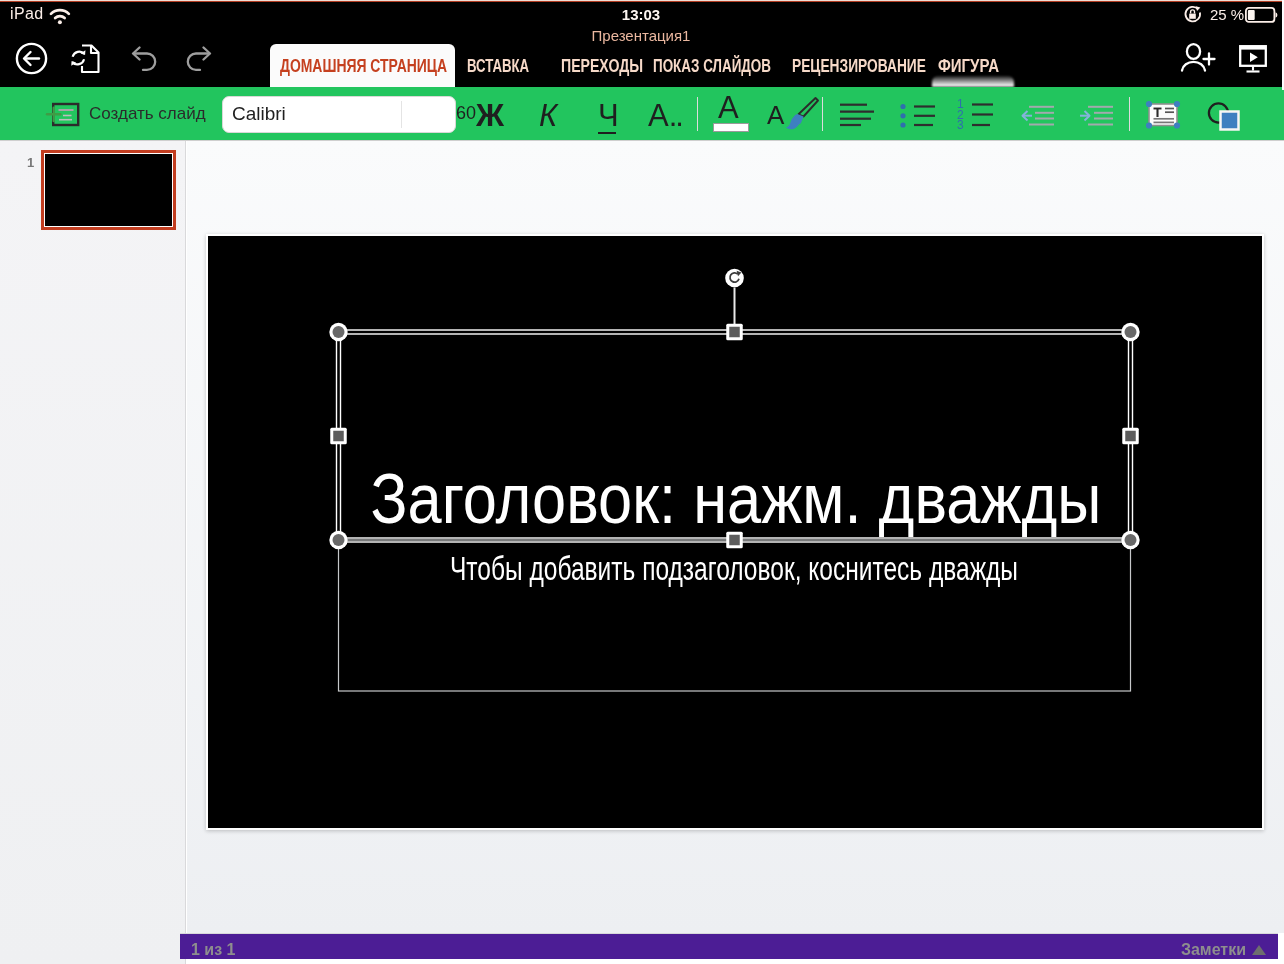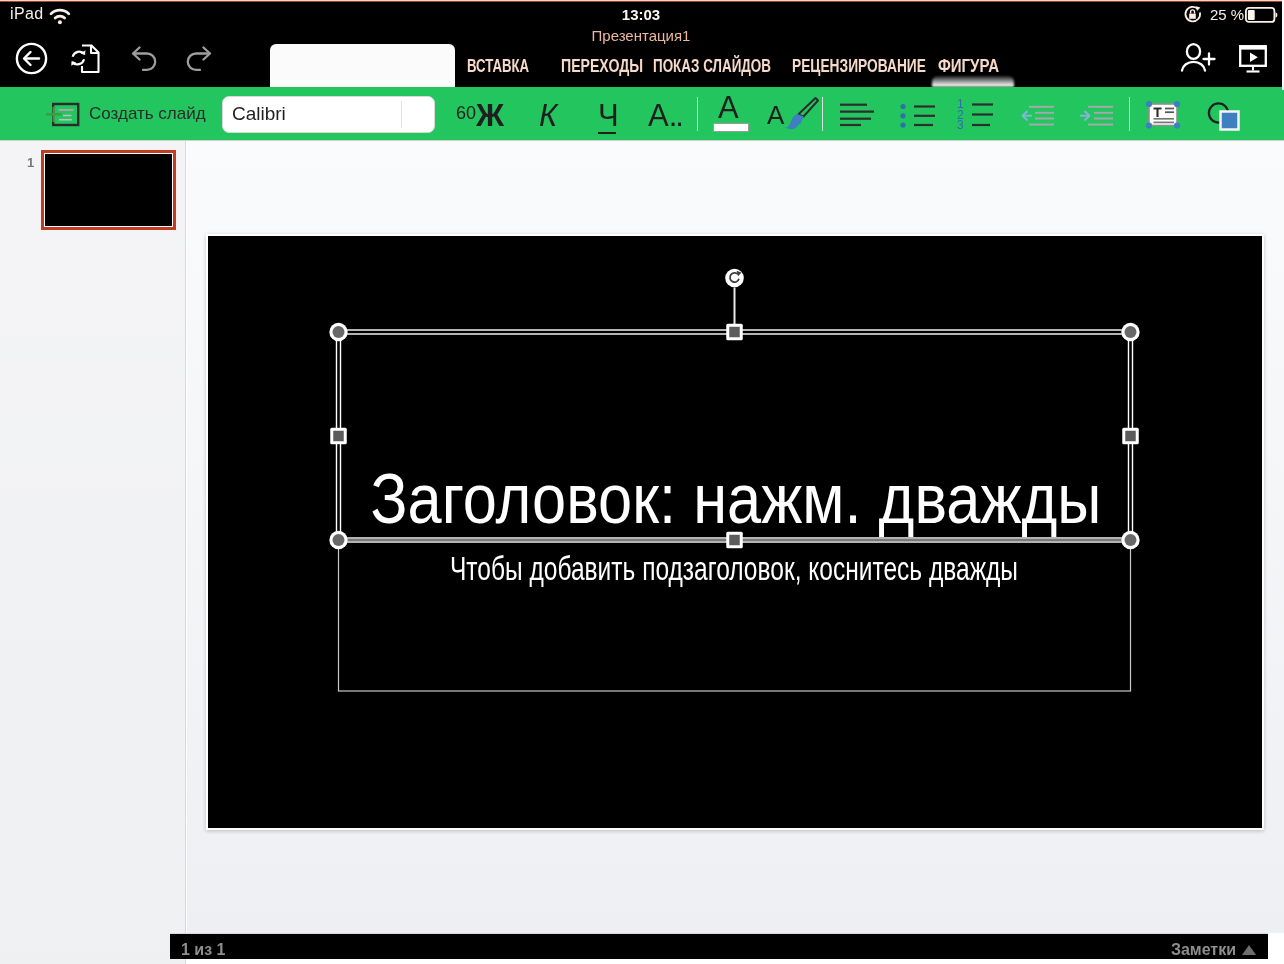--- a/index.html
+++ b/index.html
@@ -19,37 +19,37 @@
 
 #activetab { position:absolute; left:270px; top:44px; width:185px; height:43px; background:#fbfbfb; border-radius:6px 6px 0 0; }
 .tab { position:absolute; top:44px; height:43px; line-height:44px; font-weight:bold; font-size:19px; color:#f6d9c8; white-space:nowrap; }
 .tab > span { display:inline-block; transform-origin:left center; }
 #figunder { position:absolute; left:932px; top:76px; width:82px; height:11px; background:linear-gradient(180deg, rgba(255,255,255,0.12) 0%, rgba(255,255,255,0.85) 75%, #ffffff 100%); border-radius:6px 6px 0 0; filter:blur(1.2px); }
 
 
 #toolbar { position:absolute; left:0; top:87px; width:1284px; height:54px; background:#22c55e; border-bottom:1px solid #cfcfcf; }
 .titem { position:absolute; color:#2b2b2b; white-space:nowrap; }
 .tsep { position:absolute; top:10px; width:1px; height:34px; background:#dcdcdc; }
-#fontbox { position:absolute; left:222px; top:9px; width:213px; height:37px; background:#fff; border:1px solid #d9d8d6; border-radius:7px; }
+#fontbox { position:absolute; left:222px; top:9px; width:234px; height:37px; background:#fff; border:1px solid #d9d8d6; border-radius:7px; }
 #fontname { position:absolute; left:9px; top:6px; font-size:19px; color:#1f1f1f; }
 #fontsize { position:absolute; left:194px; top:6px; font-size:18px; color:#1f1f1f;margin-left:39px; }
 #fontdiv { position:absolute; left:178px; top:4px; width:1px; height:27px; background:#e4e4e4; }
 
 
 #sidebar { position:absolute; left:0; top:141px; width:186px; height:823px; background:linear-gradient(180deg,#f4f4f6 0%,#eff0f2 100%); border-right:1px solid #d9d9db; }
 #thumbnum { position:absolute; left:27px; top:155px; font-size:13px; font-weight:bold; color:#787878; }
 #thumbbox { position:absolute; left:41px; top:150px; width:135px; height:80px; background:#c23d20; }
 #thumbwhite { position:absolute; left:3px; top:3px; width:129px; height:74px; background:#fff; }
 #thumbblack { position:absolute; left:1px; top:1px; width:127px; height:72px; background:#000; }
 #canvas { position:absolute; left:187px; top:141px; width:1097px; height:792px; background:linear-gradient(180deg,#fafbfc 0%,#edeff2 100%); }
 #slide { position:absolute; left:19px; top:93px; width:1058px; height:596px; background:#fff; box-shadow:0 1px 4px rgba(0,0,0,0.22); }
 #slideblack { position:absolute; left:2px; top:2px; width:1054px; height:592px; background:#000; overflow:hidden; }
 
 
-#footer { position:absolute; left:170px; top:933px; width:1098px; height:26px; background:#000000; border-top:1px solid #d8d8da; }
+#footer { position:absolute; left:180px; top:933px; width:1098px; height:26px; background:#4c1d95; border-top:1px solid #d8d8da; }
 #pgnum { position:absolute; left:11px; top:7px; font-size:16px; font-weight:bold; color:#8e8e8e; }
 #notes { position:absolute; right:32px; top:7px; font-size:16px; font-weight:bold; color:#8e8e8e; }
 #notestri { position:absolute; right:12px; top:11px; width:0; height:0; border-left:7.5px solid transparent; border-right:7.5px solid transparent; border-bottom:10px solid #6e6e6e; }
 #rightedge { position:absolute; left:1282px; top:0; width:2px; height:90px; background:#fbfbfd; }
 </style>
 </head>
 <body>
 <div id="app">
   <div id="header">
     <div id="topline"></div>
@@ -119,20 +119,21 @@
     </g>
   </svg>
   <svg class="abs" style="left:1239px; top:45px;" width="30" height="29" viewBox="0 0 30 29">
     <rect x="1.2" y="1.2" width="25.6" height="19.6" fill="none" stroke="#fff" stroke-width="2.3"></rect>
     <rect x="1.2" y="1.2" width="25.6" height="3.4" fill="#fff"></rect>
     <path d="M11,7.5 l7.8,4.8 -7.8,4.8 z" fill="#fff"></path>
     <path d="M14,21 v4.5" stroke="#fff" stroke-width="2.1"></path>
     <path d="M7.5,26.5 h13" stroke="#fff" stroke-width="2.1"></path>
   </svg>
 
+  <div class="tab" style="left:280px; color:#c5401f;"><span style="transform:scaleX(0.733);">ДОМАШНЯЯ СТРАНИЦА</span></div>
   <div class="tab" style="left:467px;"><span style="transform:scaleX(0.695);">ВСТАВКА</span></div>
   <div class="tab" style="left:549px;margin-left:12px;"><span style="transform:scaleX(0.742);">ПЕРЕХОДЫ</span></div>
   <div class="tab" style="left:653px;"><span style="transform:scaleX(0.707);">ПОКАЗ СЛАЙДОВ</span></div>
   <div class="tab" style="left:792px;text-align:right;"><span style="transform:scaleX(0.724);">РЕЦЕНЗИРОВАНИЕ</span></div>
   <div class="tab" style="left:938px;"><span style="transform:scaleX(0.79);">ФИГУРА</span></div>
   <div id="toolbar">
     <span class="titem" style="left:89px; top:17px; font-size:17px;">Создать слайд</span>
     <div id="fontbox">
       <span id="fontname">Calibri</span>
       <div id="fontdiv"></div>

